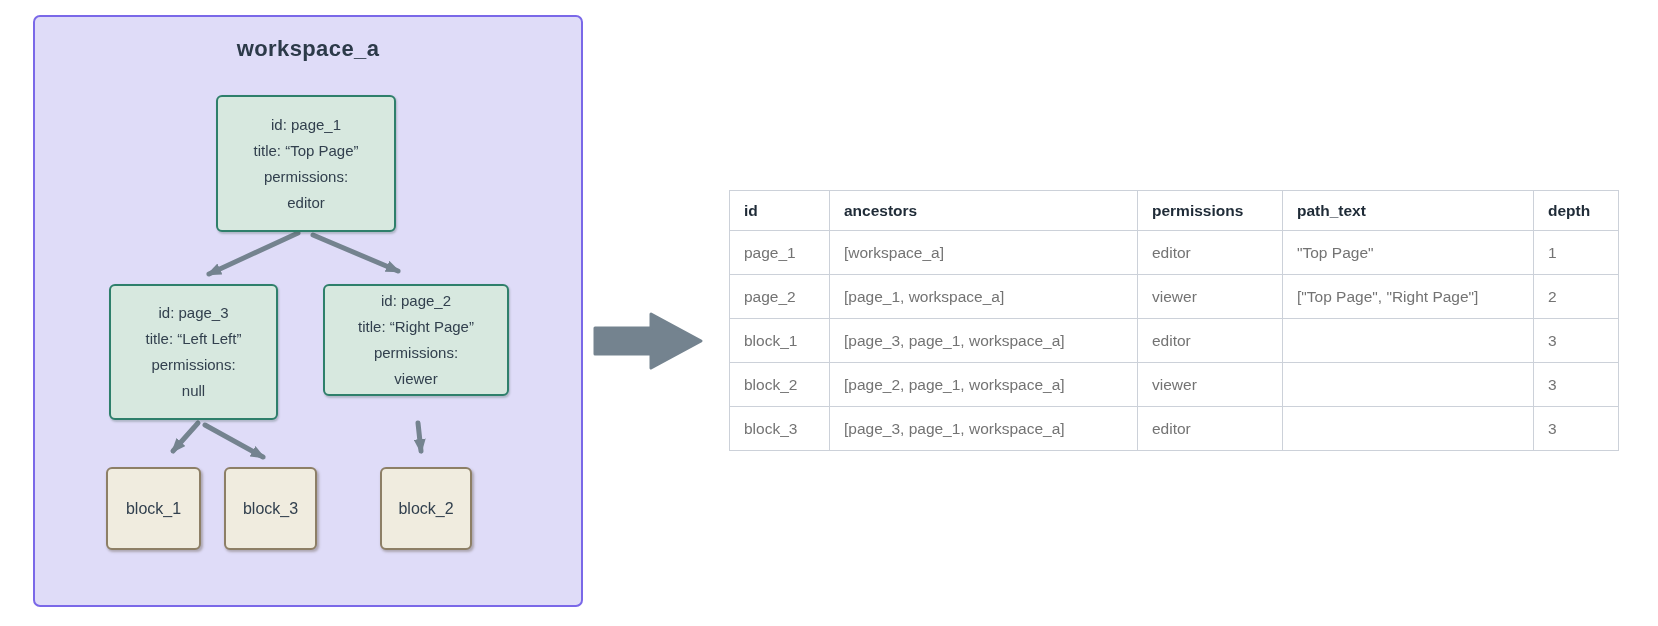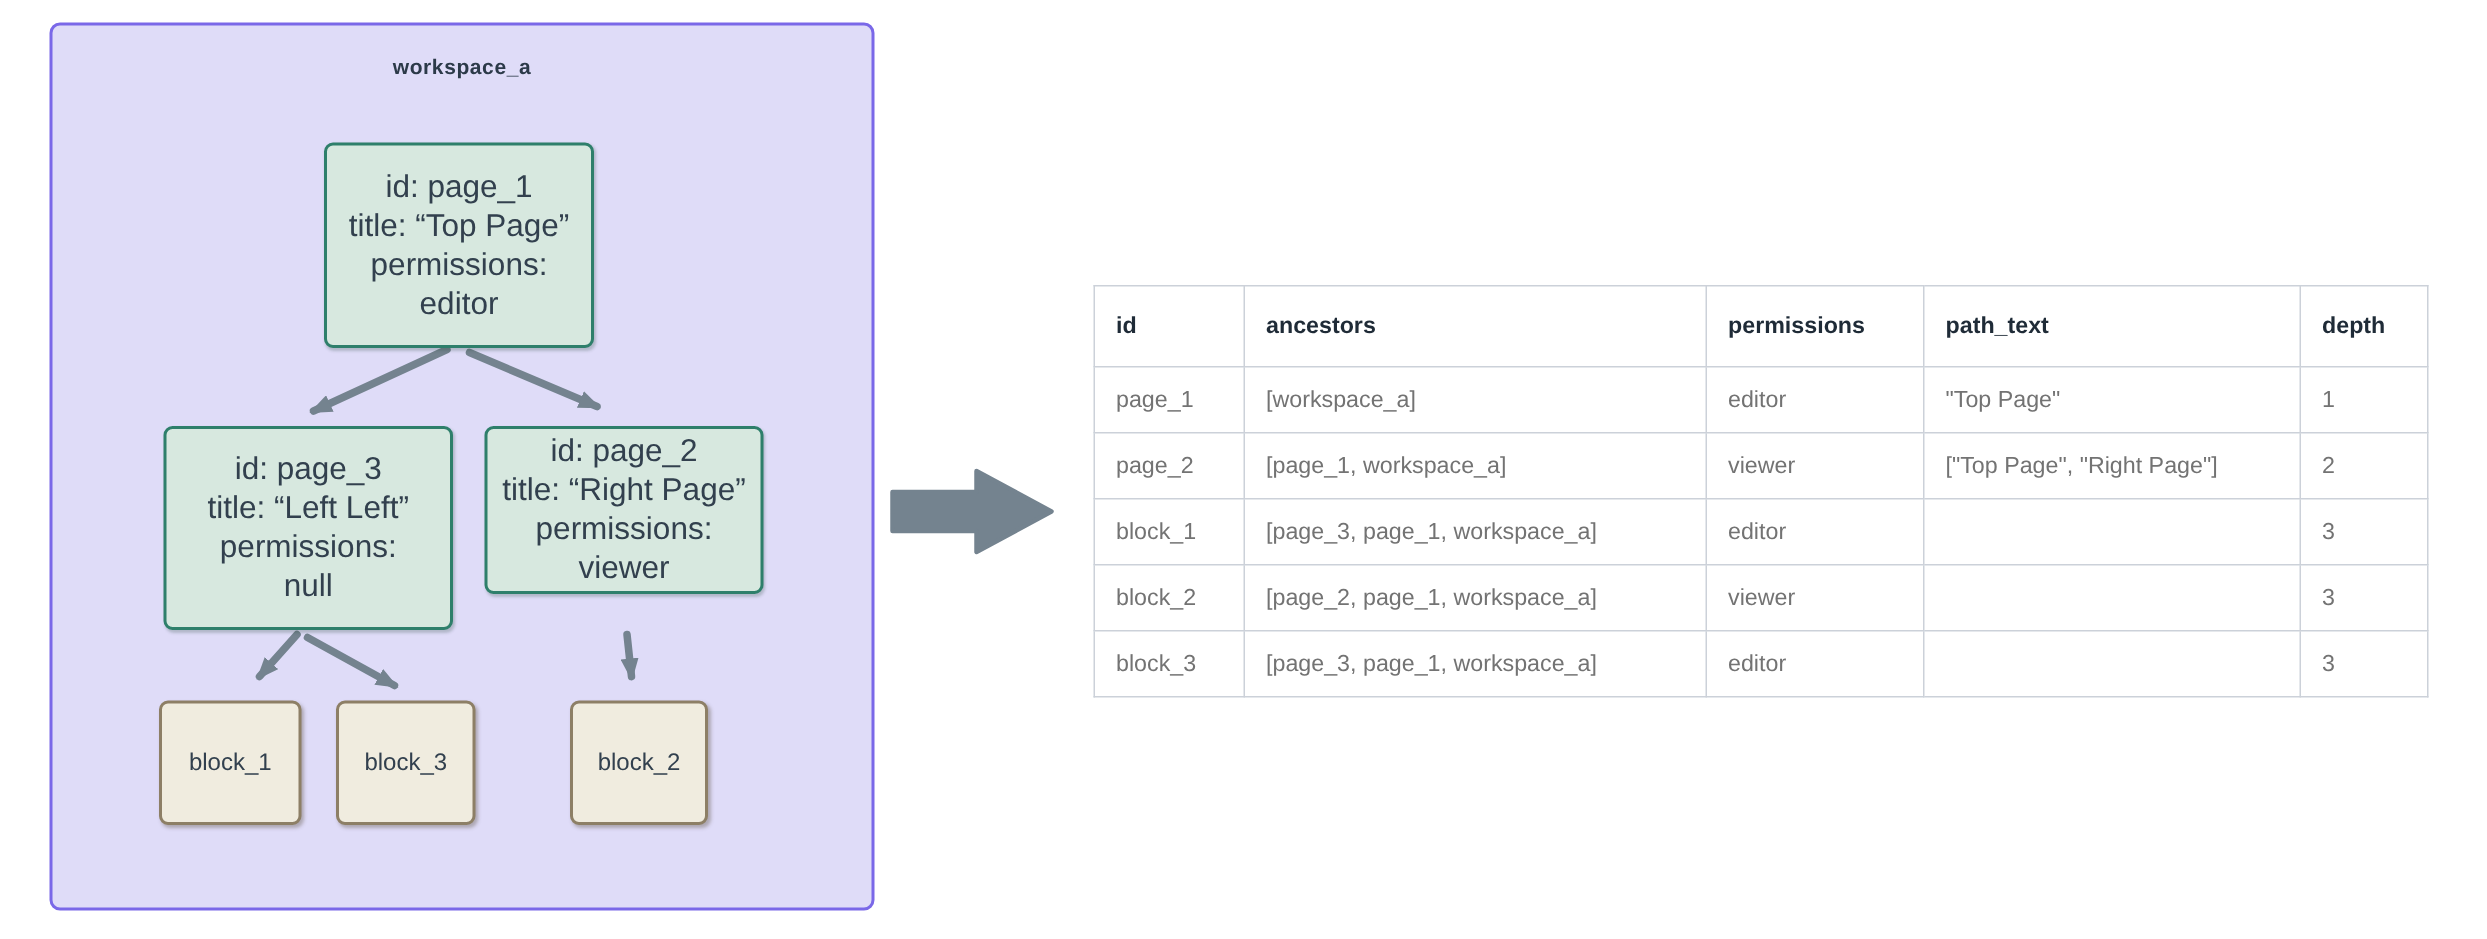--- a/index.html
+++ b/index.html
@@ -21,21 +21,21 @@
     border: 2px solid #7a68e8;
     border-radius: 7px;
     box-sizing: border-box;
   }
   .ws-title {
     position: absolute;
     top: 19px; left: 0;
     width: 100%;
     text-align: center;
     font-weight: bold;
-    font-size: 14px;
+    font-size: 22px;
     letter-spacing: 0.4px;
     color: #2c3a49;
   }
   .tree-arrows {
     position: absolute;
     left: 0; top: 0;
     width: 550px; height: 592px;
     pointer-events: none;
   }
   .node {
@@ -47,33 +47,33 @@
     justify-content: center;
     text-align: center;
     border-radius: 6px;
   }
   .node-green {
     background: #d7e8df;
     border: 2px solid #2e7f6b;
     box-shadow: 1px 1.5px 2px rgba(40, 70, 60, 0.25);
   }
   .node-green .line {
-    font-size: 21px;
+    font-size: 15px;
     line-height: 26px;
     color: #32404e;
   }
   .node-block {
     background: #f0ecdf;
     border: 2px solid #8d7f66;
     box-shadow: 1.5px 2px 2.5px rgba(80, 70, 50, 0.35);
     font-size: 16px;
     color: #32404e;
   }
   #node-page-1 { left: 181px; top: 78px;  width: 180px; height: 137px; }
-  #node-page-3 { left: 74px;  top: 267px; width: 193px; height: 136px; }
+  #node-page-3 { left: 74px;  top: 267px; width: 169px; height: 136px; }
   #node-page-2 { left: 288px; top: 267px; width: 186px; height: 112px; }
   #node-block-1 { left: 71px;  top: 450px; width: 95px; height: 83px; }
   #node-block-3 { left: 189px; top: 450px; width: 93px; height: 83px; }
   #node-block-2 { left: 345px; top: 450px; width: 92px; height: 83px; }
 
   
   .flow-arrow {
     position: absolute;
     left: 593px; top: 309px;
     width: 112px; height: 64px;
@@ -96,21 +96,21 @@
     vertical-align: middle;
     font-size: 15.5px;
     color: #737373;
     white-space: nowrap;
     overflow: hidden;
     box-sizing: border-box;
   }
   .result-table th {
     font-weight: 700;
     color: #1f2b37;
-    height: 54px;
+    height: 40px;
   }
   .col-id        { width: 100px; }
   .col-ancestors { width: 308px; }
   .col-perms     { width: 145px; }
   .col-path      { width: 251px; }
   .col-depth     { width: 85px;  }
 </style>
 </head>
 <body>
 

